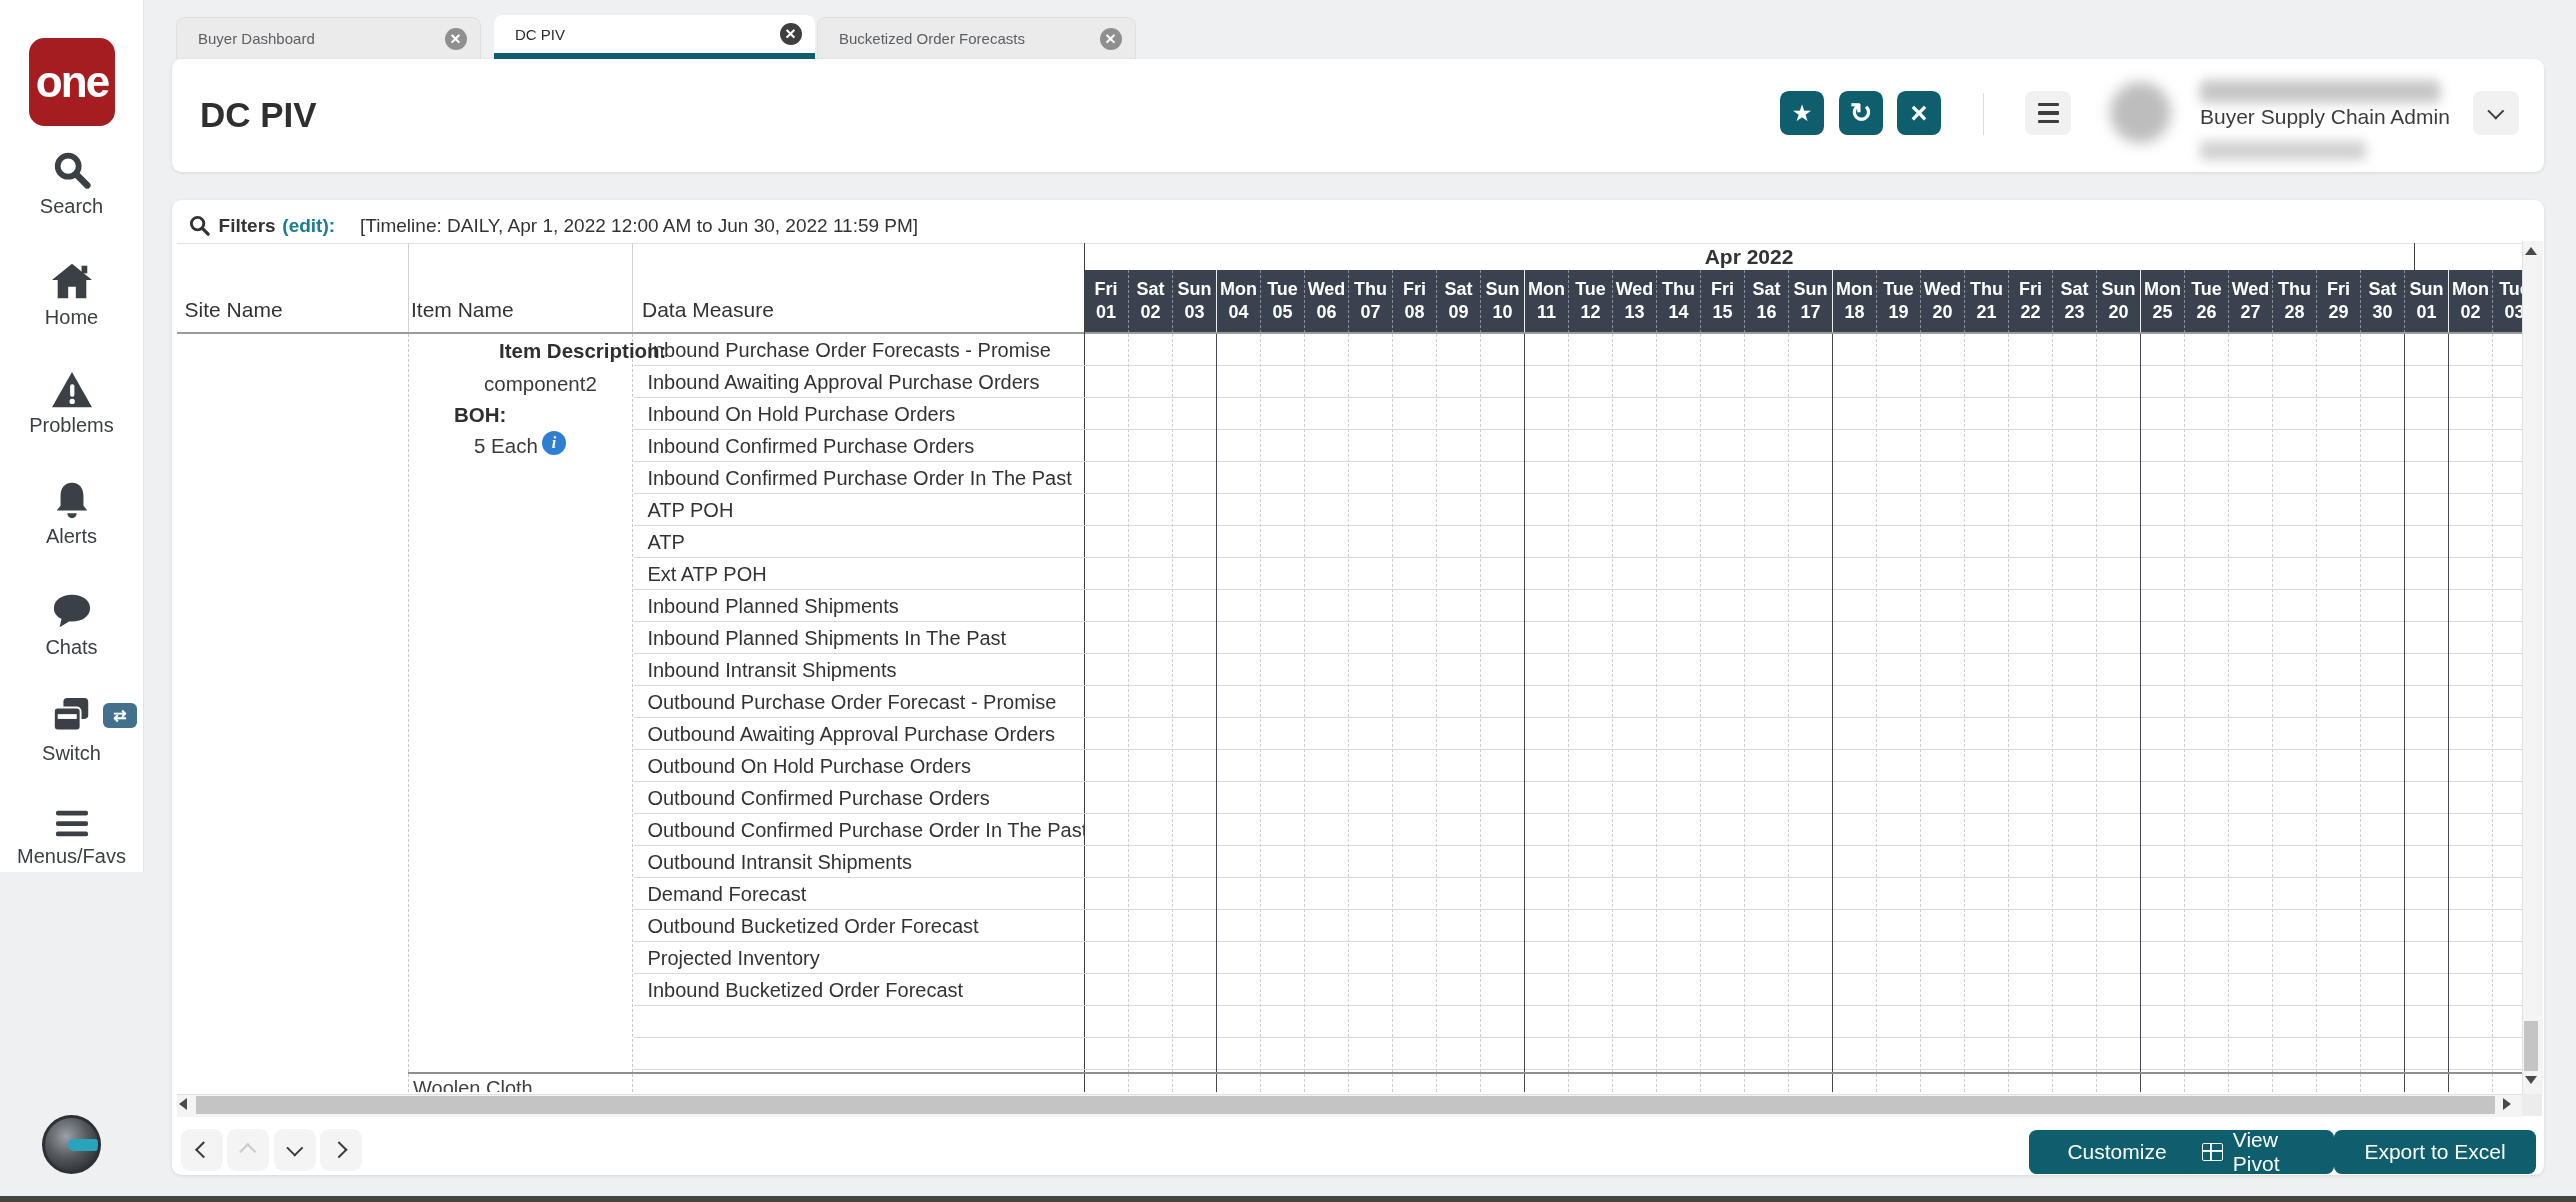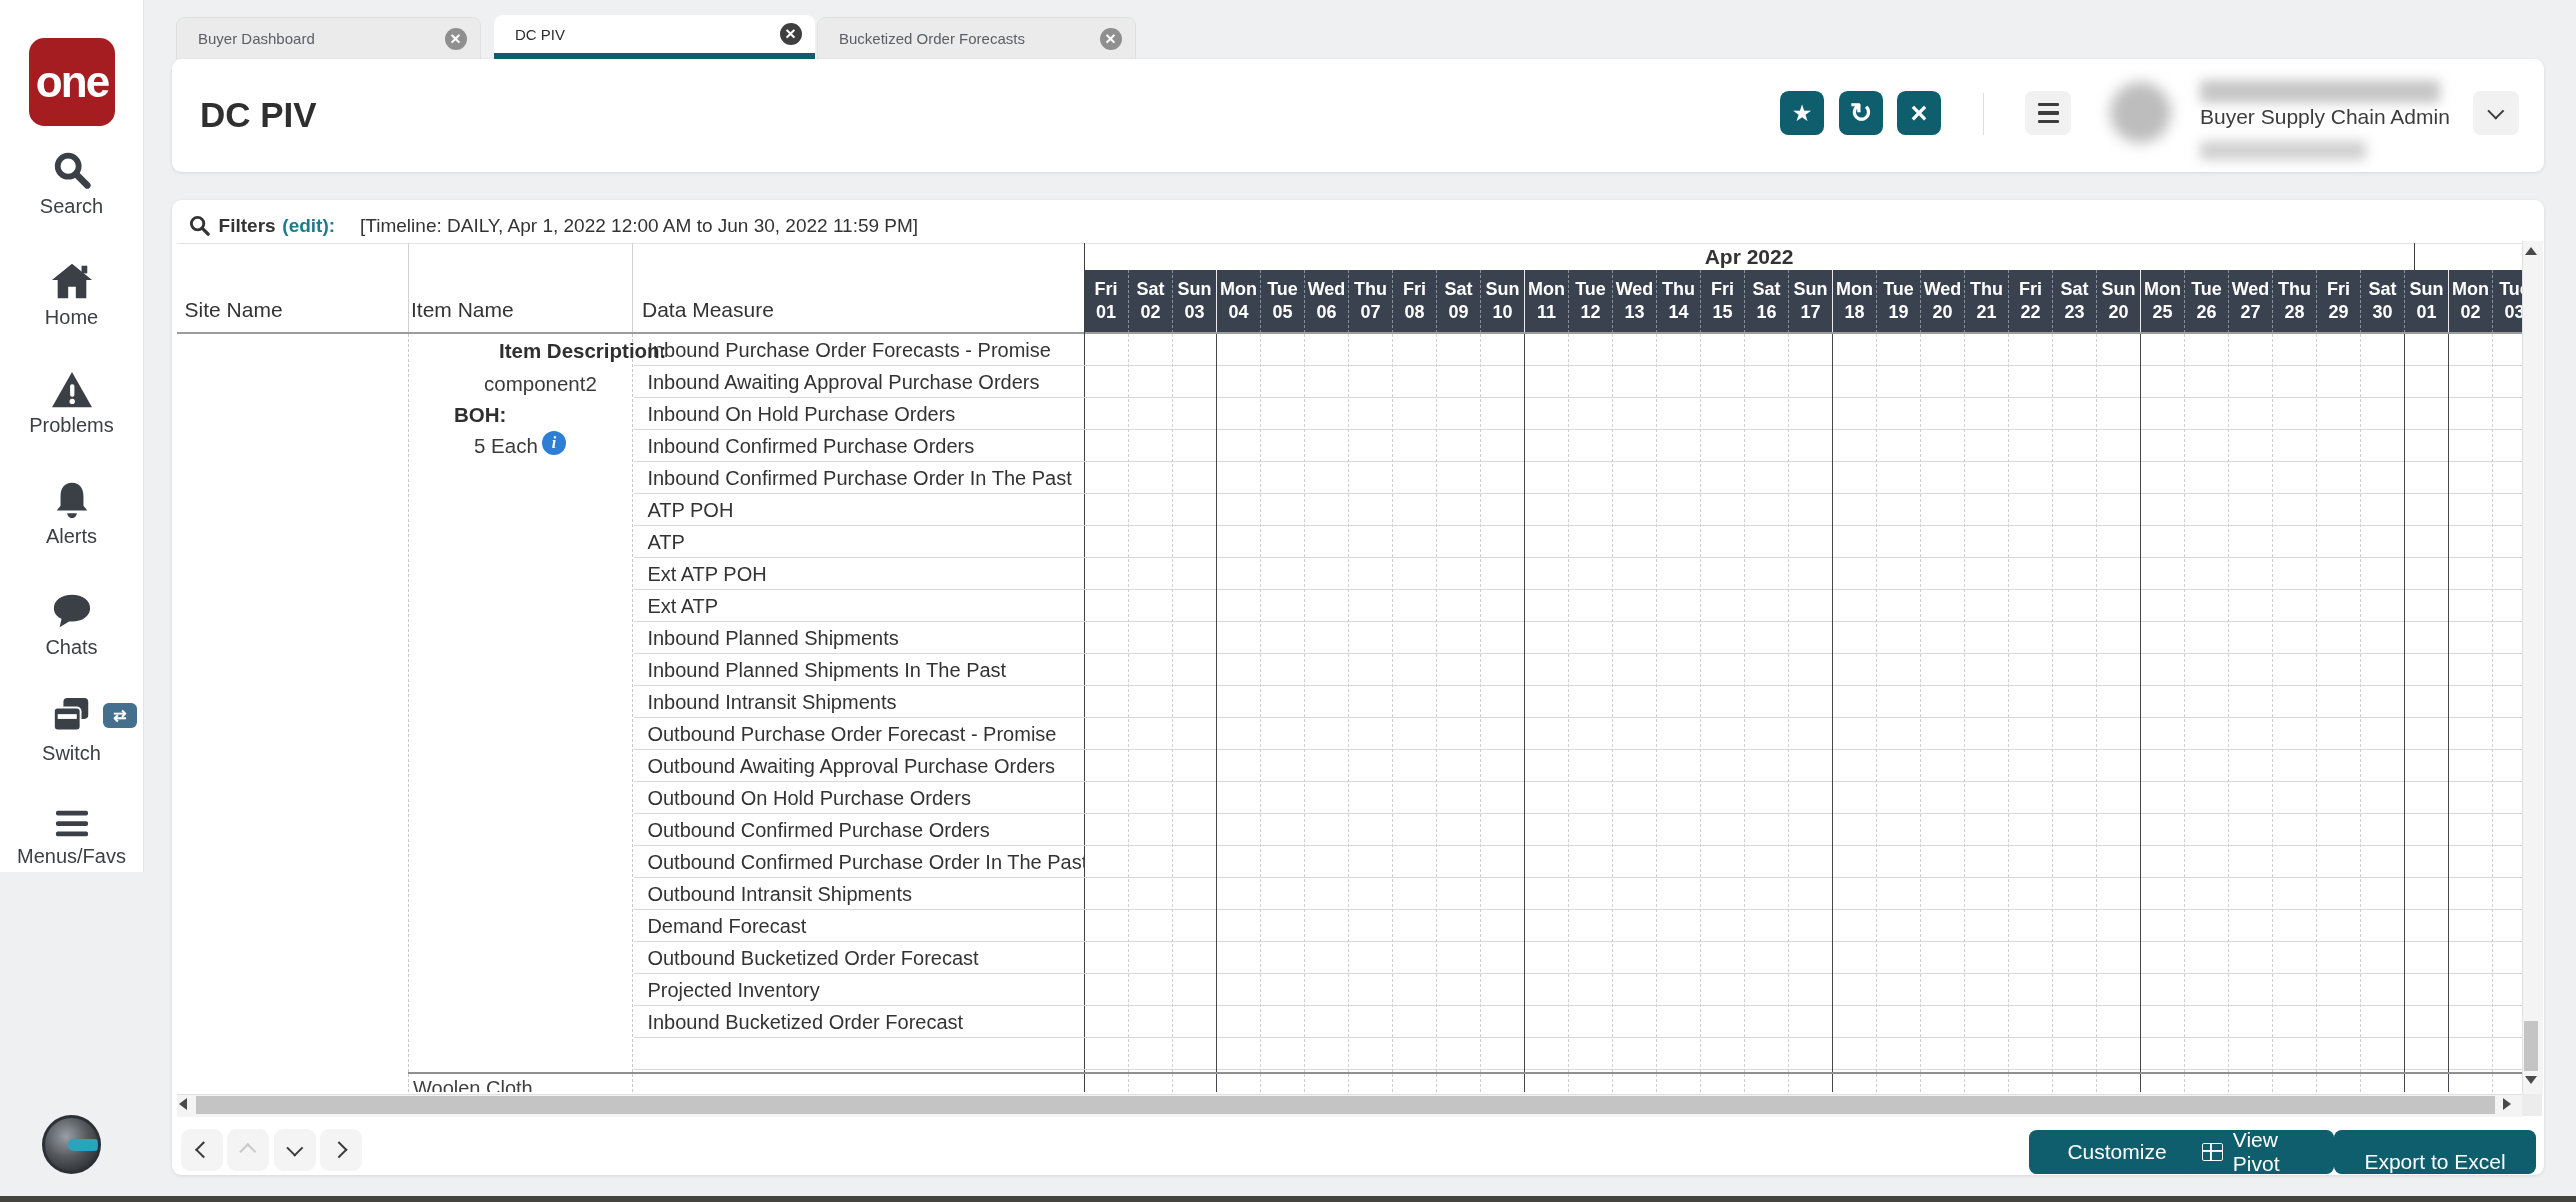--- a/index.html
+++ b/index.html
@@ -440,21 +440,20 @@
     </div>
   <div class="abs measures">
       <div class="measure-row">Inbound Purchase Order Forecasts - Promise</div>
       <div class="measure-row">Inbound Awaiting Approval Purchase Orders</div>
       <div class="measure-row">Inbound On Hold Purchase Orders</div>
       <div class="measure-row">Inbound Confirmed Purchase Orders</div>
       <div class="measure-row">Inbound Confirmed Purchase Order In The Past</div>
       <div class="measure-row">ATP POH</div>
       <div class="measure-row">ATP</div>
       <div class="measure-row">Ext ATP POH</div>
-      <div class="measure-row">Ext ATP</div>
       <div class="measure-row">Inbound Planned Shipments</div>
       <div class="measure-row">Inbound Planned Shipments In The Past</div>
       <div class="measure-row">Inbound Intransit Shipments</div>
       <div class="measure-row">Outbound Purchase Order Forecast - Promise</div>
       <div class="measure-row">Outbound Awaiting Approval Purchase Orders</div>
       <div class="measure-row">Outbound On Hold Purchase Orders</div>
       <div class="measure-row">Outbound Confirmed Purchase Orders</div>
       <div class="measure-row">Outbound Confirmed Purchase Order In The Past</div>
       <div class="measure-row">Outbound Intransit Shipments</div>
       <div class="measure-row">Demand Forecast</div>
@@ -497,18 +496,18 @@
     <span class="chev right"></span>
   </div>
 
 <div class="abs footer-btn" style="left:2029px;top:1130px;width:176px;">
   <span>Customize</span>
 </div>
 <div class="abs footer-btn" style="left:2189px;top:1130px;width:145px;padding:0 13.4px;">
   <span class="pivot-icon"></span>
   <span>View Pivot</span>
 </div>
-<div class="abs footer-btn" style="left:2334px;top:1130px;width:202px;align-items:flex-end;">
+<div class="abs footer-btn" style="left:2334px;top:1130px;width:202px;">
   <span>Export to Excel</span>
 </div>
 
 <div class="abs bottom-strip"></div>
 
 
 </body></html>

